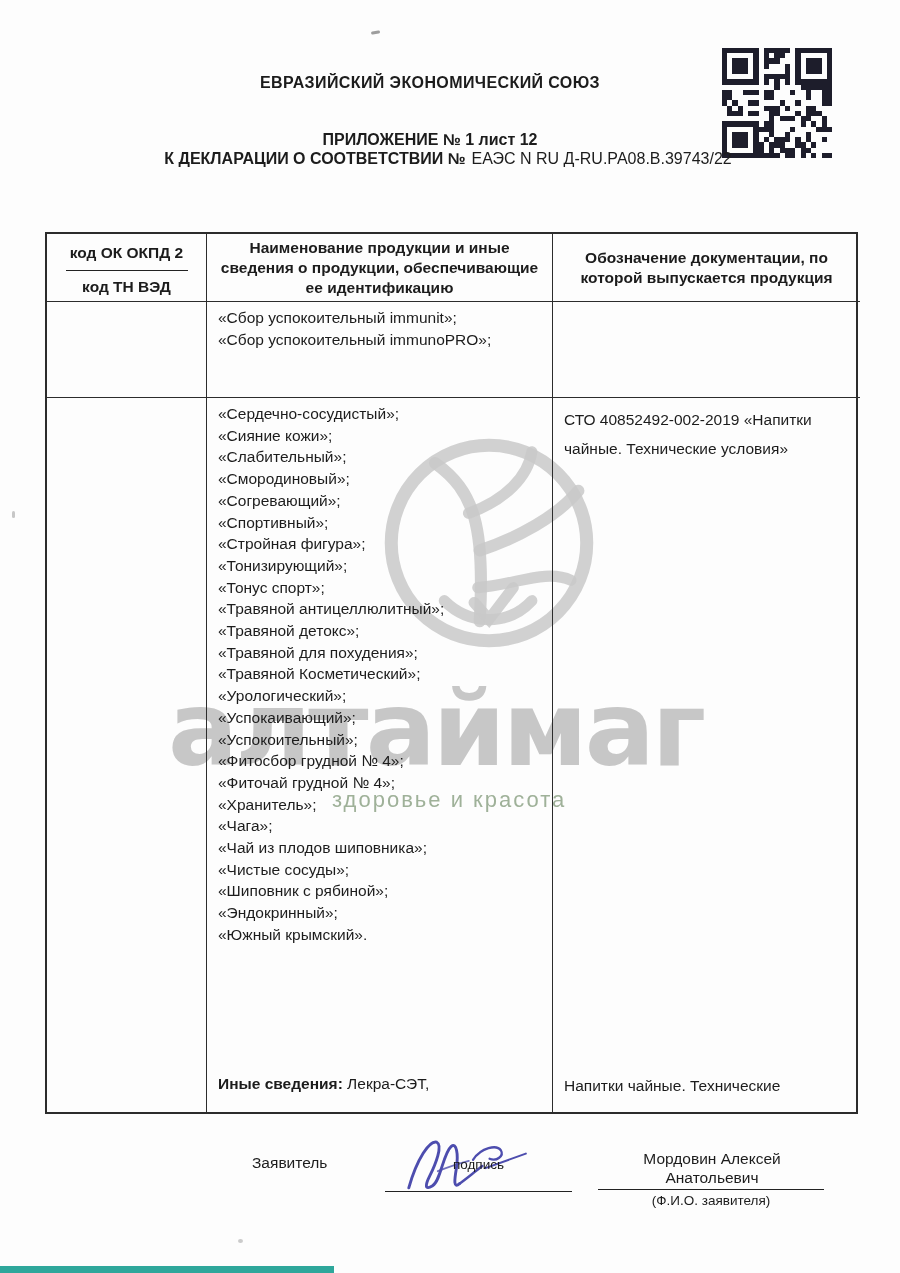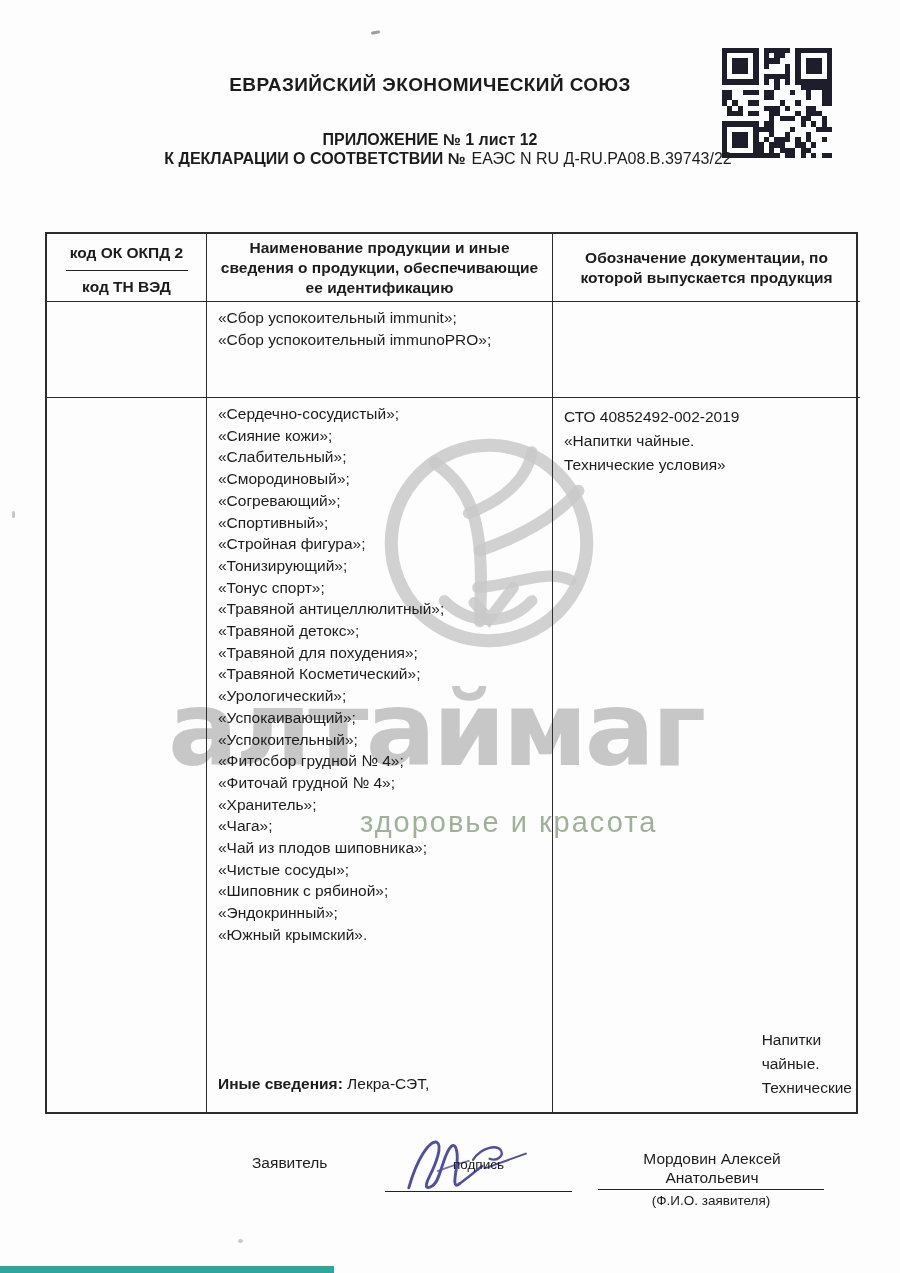--- a/index.html
+++ b/index.html
@@ -2,53 +2,53 @@
 <html><head>
 <meta charset="utf-8">
 <style>
   * { box-sizing: border-box; margin: 0; padding: 0; }
   html,body { background:#ffffff; }
   body { font-family:"Liberation Sans", sans-serif; color:#1c1c1c; }
   .page { position:relative; width:900px; height:1273px; background:#fdfdfd; overflow:hidden; }
 
   
   .hdr { position:absolute; left:0; width:860px; text-align:center; z-index:3; }
-  .hdr-1 { top:74px;  font-size:19px; font-weight:bold; letter-spacing:.4px; }
+  .hdr-1 { top:74px;  font-size:16px; font-weight:bold; letter-spacing:.4px; }
   .hdr-2 { top:131px; font-size:16px; font-weight:bold; }
   .hdr-3 { top:150px; font-size:16px; width:880px;padding-left:16px; }
   .hdr-3 .b { font-weight:bold; margin-right:6px; }
 
   
   .qr { position:absolute; left:722px; top:48px; width:110px; height:110px; z-index:2; }
 
   
   .wm { position:absolute; z-index:1; pointer-events:none; }
   .wm-logo { left:368px; top:422px; width:242px; height:242px; }
   .wm-brand { left:168px; top:668px; font-size:104px; font-weight:bold;
               font-family:"DejaVu Sans", sans-serif; letter-spacing:-3px; color:#c7c7c7; }
-  .wm-tag   { left:332px; top:806px; font-size:29px; letter-spacing:2px; color:#9fb199;margin-left:28px; }
+  .wm-tag   { left:332px; top:787px; font-size:22px; letter-spacing:2px; color:#9fb199; }
 
   
   .tbl { position:absolute; left:45px; top:232px; width:813px; height:882px; z-index:2;
          display:grid; grid-template-columns:160px 346px 307px; grid-template-rows:68px 96px auto;
          border:2px solid #2c2c2c; background:transparent; }
   .cell { border-right:1.6px solid #2c2c2c; border-bottom:1.6px solid #2c2c2c; }
   .cell.last-col { border-right:none; }
   .cell.last-row { border-bottom:none; }
   .th { font-weight:bold; font-size:15.5px; line-height:20px; text-align:center;
         padding:6px 8px; display:flex; flex-direction:column; justify-content:center; }
   .th-code { justify-content:flex-start; padding-top:9px; }
   .code-sep { width:122px; border-top:1.7px solid #222; margin:7px auto 6px auto; }
   .prod-cell { padding:5px 8px 5px 11px; font-size:15.5px; line-height:21.7px;
                display:flex; flex-direction:column; }
   .prod-line { max-width:300px; }
   .other-info { margin-top:auto; padding-bottom:12px; font-size:15.5px; }
   .other-info .lbl { font-weight:bold; }
-  .doc-cell { padding:7px 8px 8px 11px; font-size:15.5px; line-height:24px;
-              display:flex; flex-direction:row; }
+  .doc-cell { padding:7px 8px 8px 11px; font-size:15.5px; line-height:29px;
+              display:flex; flex-direction:column; }
   .doc-bottom { margin-top:auto; padding-bottom:4px; }
 
   
   .sig-label  { position:absolute; left:252px; top:1154px; font-size:15.5px; z-index:2; }
   .sig-svg    { position:absolute; left:398px; top:1136px; width:150px; height:58px; z-index:2; }
   .sig-line   { position:absolute; left:385px; top:1191px; width:187px; border-top:1.6px solid #222; z-index:2; }
   .sig-cap    { position:absolute; left:385px; top:1157px; width:187px; text-align:center; font-size:13.5px; z-index:2; }
   .name-block { position:absolute; left:600px; top:1149px; width:224px; text-align:center;
                 font-size:15.5px; line-height:19px; z-index:2; }
   .name-line  { position:absolute; left:598px; top:1189px; width:226px; border-top:1.6px solid #222; z-index:2; }

